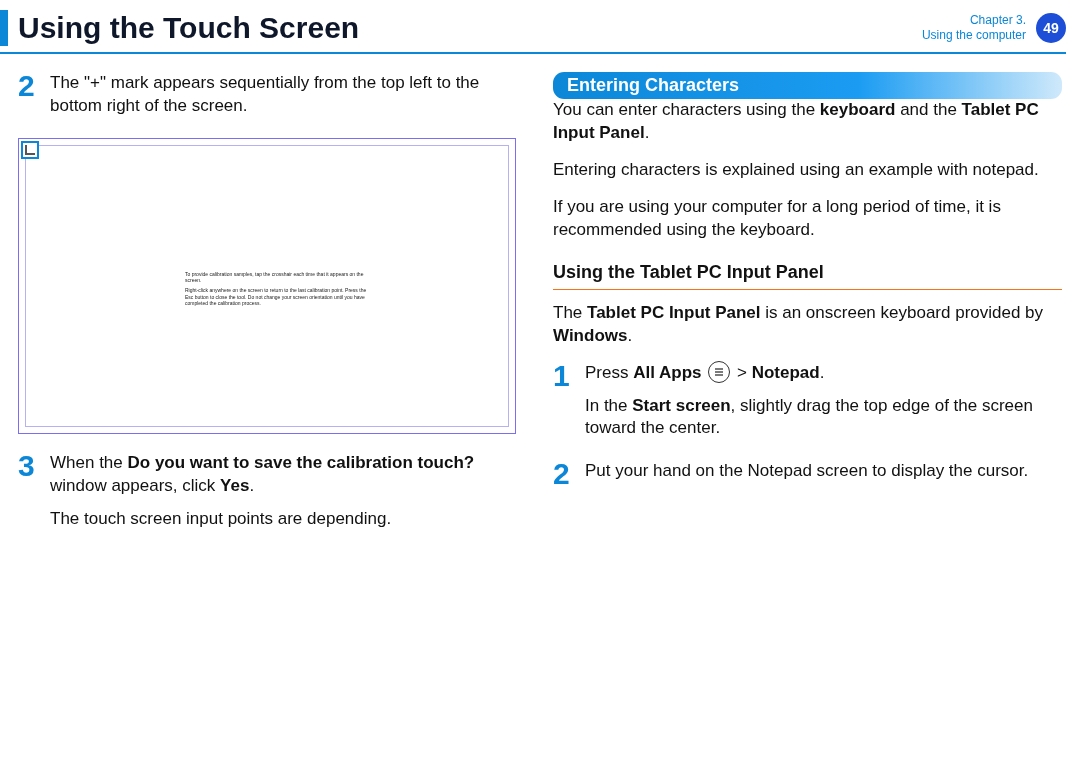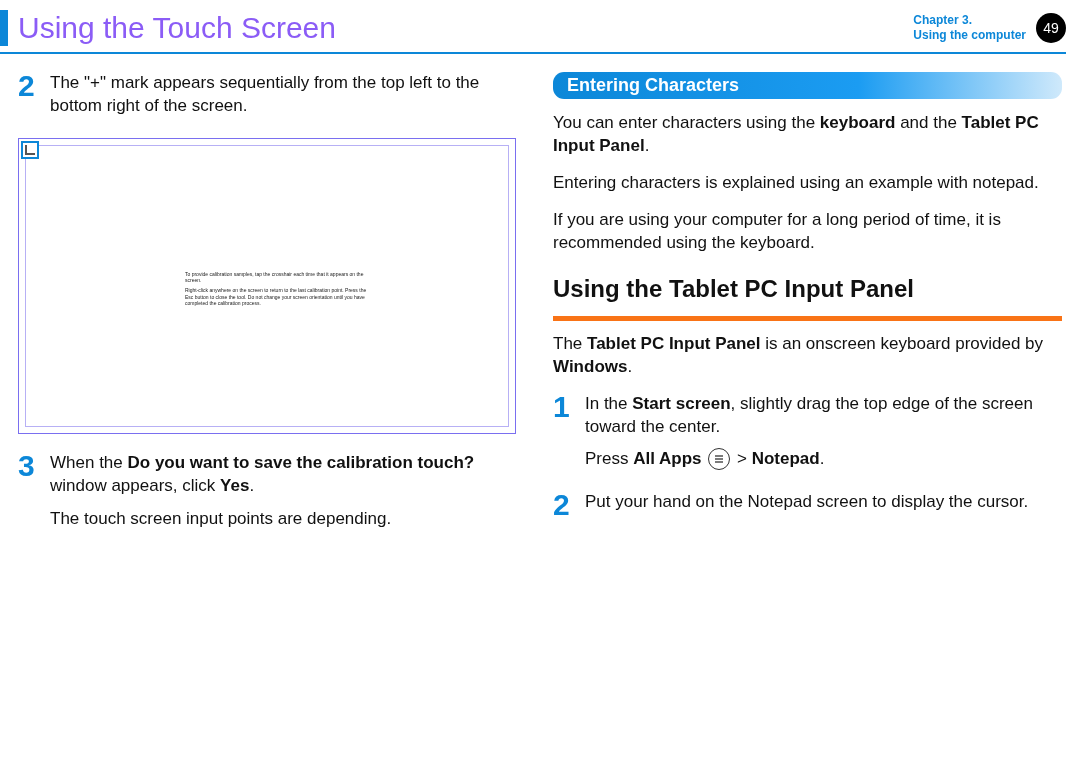--- a/index.html
+++ b/index.html
@@ -21,41 +21,41 @@
     height: 52px;
   }
   .header-bar {
     width: 8px;
     height: 36px;
     background: #0c87d8;
     margin-right: 10px;
   }
   .title {
     font-size: 30px;
-    font-weight: 400;
-    color: #8b5cf6;
+    font-weight: 700;
+    color: #0f172a;
     flex: 1;
     line-height: 1;
   }
   .chapter {
-    text-align: left;
+    text-align: right;
     font-size: 12px;
-    font-weight: 700;
+    font-weight: 400;
     color: #0c87d8;
     line-height: 1.25;
     margin-right: 10px;
   }
   .page-badge {
     width: 30px;
     height: 30px;
     border-radius: 50%;
-    background: #000000;
+    background: #1d4ed8;
     color: #fff;
     font-size: 14px;
-    font-weight: 400;
+    font-weight: 700;
     display: flex;
     align-items: center;
     justify-content: center;
   }
   .hr {
     border: 0;
     border-top: 2px solid #0c87d8;
     margin: 0 14px 0 0;
   }
   .columns {
@@ -124,28 +124,28 @@
     border: 0.5px solid #b7b0f5;
   }
 
   .section-bar {
     background: linear-gradient(90deg, #0c87d8 0%, #1b9cf2 60%, #cfe9fb 100%);
     border-radius: 11px;
     color: #fff;
     font-weight: 700;
     font-size: 18px;
     padding: 3px 14px;
-    margin-bottom: 13px;
+    margin-bottom: 0;
   }
   .para { line-height: 1.35; margin-bottom: 14px; }
   .sub-head {
     font-weight: 700;
-    font-size: 24px;
-    border-bottom: 5px solid #f97316;
-    padding-bottom: 13px;
+    font-size: 18px;
+    border-bottom: 1px solid #f97316;
+    padding-bottom: 6px;
     margin: 20px 0 12px 0;
   }
   .inline-icon {
     display: inline-flex;
     vertical-align: middle;
     width: 22px; height: 22px;
     border: 1.5px solid #333;
     border-radius: 50%;
     align-items: center;
     justify-content: center;
@@ -213,34 +213,34 @@
 
     <div class="sub-head">Using the Tablet PC Input Panel</div>
 
     <p class="para">
       <span>The </span><b>Tablet PC Input Panel</b><span> is an onscreen keyboard provided by </span><b>Windows</b><span>.</span>
     </p>
 
     <div class="step">
       <div class="step-num">1</div>
       <div class="step-body">
-        <p>
-          <span>In the </span><b>Start screen</b><span>, slightly drag the top edge of the screen toward the center.</span>
-        </p>
         <p>
           <span>Press </span><b>All Apps </b>
           <span class="inline-icon">
             <svg viewBox="0 0 12 12">
                 <line x1="2" y1="3" x2="10" y2="3" stroke="#333" stroke-width="1.3"></line>
                 <line x1="2" y1="6" x2="10" y2="6" stroke="#333" stroke-width="1.3"></line>
                 <line x1="2" y1="9" x2="10" y2="9" stroke="#333" stroke-width="1.3"></line>
               </svg>
           </span>
           <span> &gt; </span><b>Notepad</b><span>.</span>
         </p>
+        <p>
+          <span>In the </span><b>Start screen</b><span>, slightly drag the top edge of the screen toward the center.</span>
+        </p>
       </div>
     </div>
 
     <div class="step">
       <div class="step-num">2</div>
       <div class="step-body">
         <p>Put your hand on the Notepad screen to display the cursor.</p>
       </div>
     </div>
 

